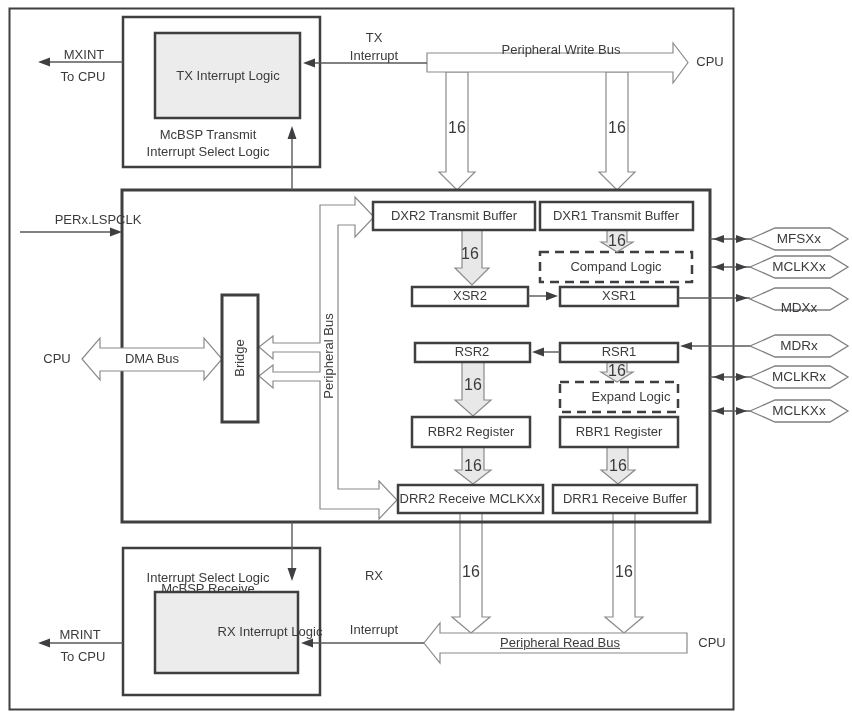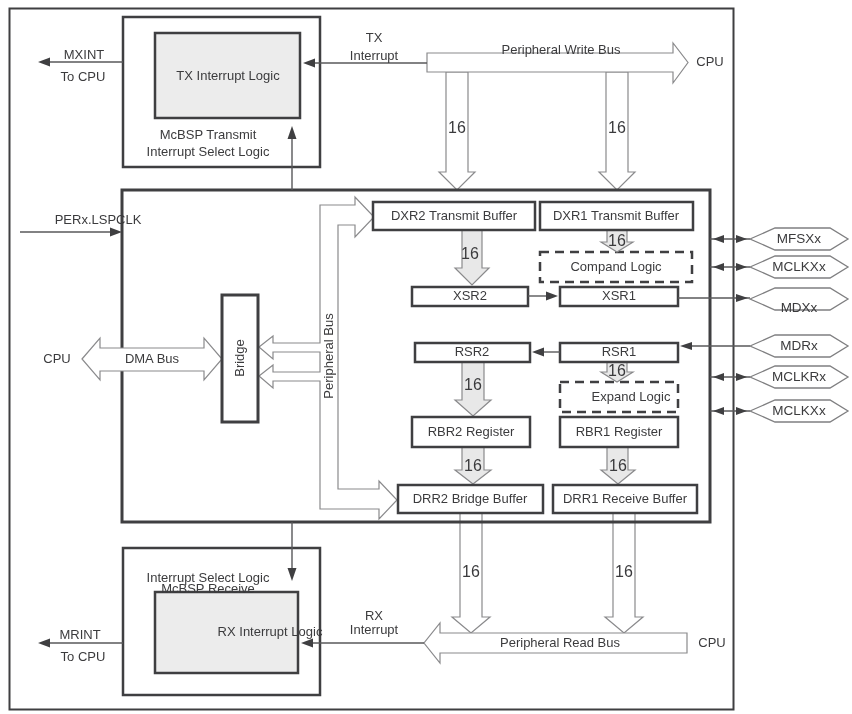--- a/index.html
+++ b/index.html
@@ -145,29 +145,29 @@
   <div class="lbl" style="left:619px;top:296px;">XSR1</div>
   <div class="lbl" style="left:472px;top:352px;">RSR2</div>
   <div class="lbl" style="left:619px;top:352px;">RSR1</div>
   <div class="lbl small" style="left:617px;top:371px;">16</div>
   <div class="lbl" style="left:619px;top:397px;margin-left:12px;">Expand Logic</div>
   <div class="lbl small" style="left:473px;top:385px;">16</div>
   <div class="lbl" style="left:471px;top:432px;">RBR2 Register</div>
   <div class="lbl" style="left:619px;top:432px;">RBR1 Register</div>
   <div class="lbl small" style="left:473px;top:466px;">16</div>
   <div class="lbl small" style="left:618px;top:466px;">16</div>
-  <div class="lbl" style="left:470px;top:499px;">DRR2 Bridge Buffer</div>
+  <div class="lbl" style="left:470px;top:499px;">DRR2 Receive MCLKXx</div>
   <div class="lbl" style="left:625px;top:499px;">DRR1 Receive Buffer</div>
 
   <div class="lbl small" style="left:471px;top:572px;">16</div>
   <div class="lbl small" style="left:624px;top:572px;">16</div>
-  <div class="lbl" style="left:560px;top:643px;">Peripheral Read Bus</div>
+  <div class="lbl" style="left:560px;top:643px;text-decoration:underline;">Peripheral Read Bus</div>
   <div class="lbl" style="left:712px;top:643px;">CPU</div>
 
-  <div class="lbl" style="left:374px;top:616px;text-align:right;">RX</div>
+  <div class="lbl" style="left:374px;top:576px;text-align:right;">RX</div>
   <div class="lbl" style="left:374px;top:630px;">Interrupt</div>
   <div class="lbl" style="left:226px;top:632px;margin-left:44px;">RX Interrupt Logic</div>
   <div class="lbl" style="left:208px;top:561px;margin-top:28px;">McBSP Receive</div>
   <div class="lbl" style="left:208px;top:578px;">Interrupt Select Logic</div>
   <div class="lbl" style="left:80px;top:635px;">MRINT</div>
   <div class="lbl" style="left:83px;top:657px;">To CPU</div>
 
   <div class="lbl" style="left:57px;top:359px;">CPU</div>
   <div class="lbl" style="left:152px;top:359px;">DMA Bus</div>
   <div class="lbl vert" style="left:240px;top:358px;">Bridge</div>

